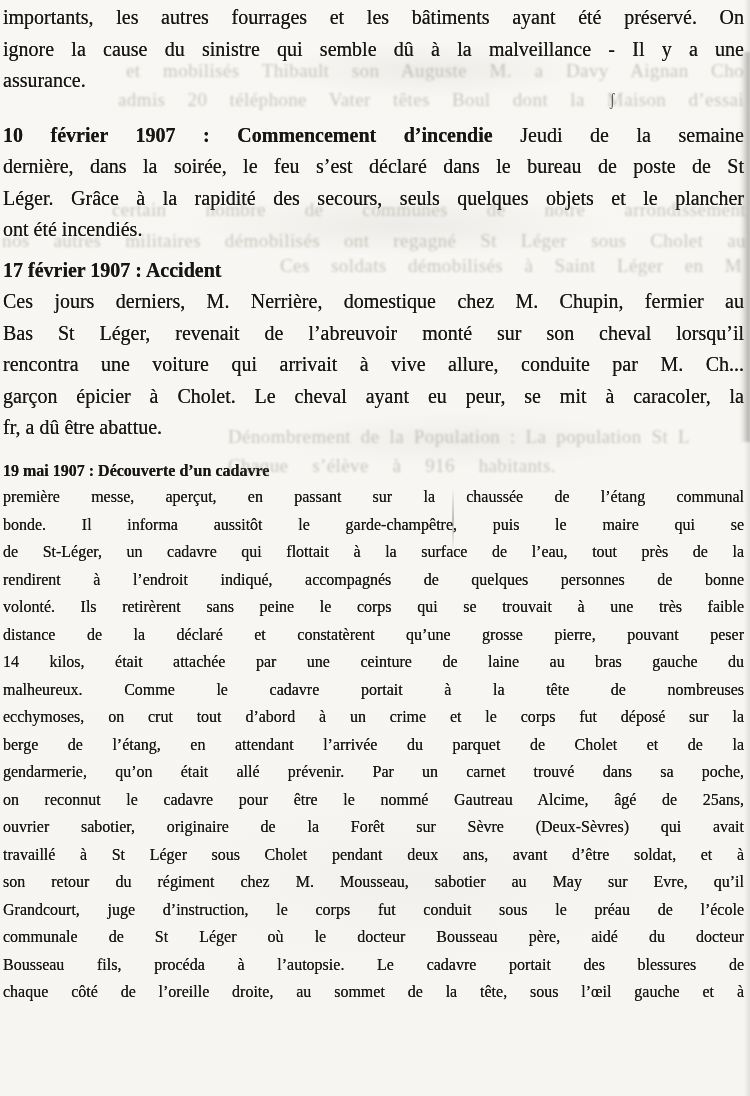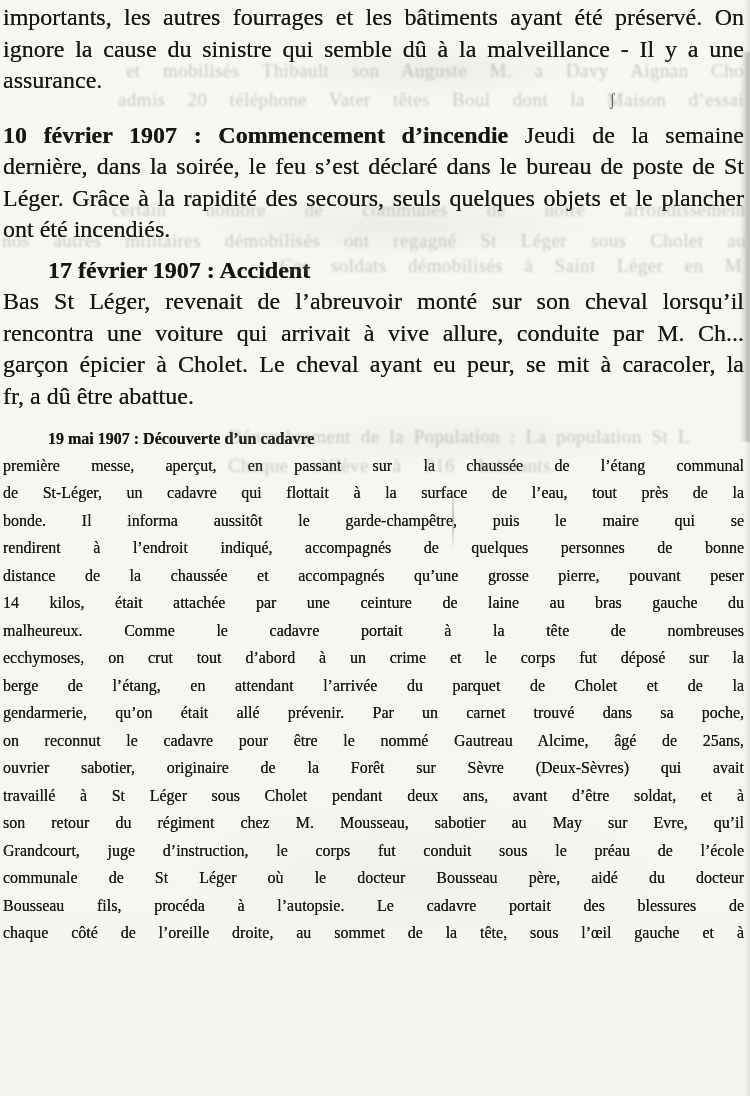--- a/index.html
+++ b/index.html
@@ -20,26 +20,26 @@
       radial-gradient(260px 40px at 460px 440px, rgba(140,138,128,0.08), transparent 70%),
       radial-gradient(340px 120px at 420px 880px, rgba(150,148,138,0.06), transparent 70%),
       linear-gradient(#f8f7f4,#f6f5f2);
   }
   .line{
     text-align:justify;
     text-align-last:justify;
     overflow:hidden;
   }
   .lastline{ text-align:right; text-align-last:left; }
-  .txt{ font-size:24px; line-height:31.5px; text-shadow:0 0 0.6px rgba(25,22,18,0.85); }
+  .txt{ font-size:20px; line-height:31.5px; text-shadow:0 0 0.6px rgba(25,22,18,0.85); }
   .txt .line{ height:31.5px; }
   .entry1{ margin-top:23px; }
   .entry2{ margin-top:9px; }
   .entry3{ margin-top:12px; }
-  .heading{ font-weight:bold; text-align:left; text-align-last:left;margin-left:45px; }
+  .heading{ font-weight:bold; text-align:left; text-align-last:left; }
   .entry3 .heading{ line-height:29px; height:29px; overflow:hidden; }
   .dense{ font-size:16px; line-height:27.5px; }
   .dense .line{ height:27.5px; }
   b{ font-weight:bold; }
 
   
   .bt{
     position:absolute;
     font-size:19px;
     color:#85836f;
@@ -94,33 +94,35 @@
 
   <div class="txt entry1">
     <div class="line"><b>10 février 1907 : Commencement d’incendie</b> <span>Jeudi de la semaine</span></div>
     <div class="line">dernière, dans la soirée, le feu s’est déclaré dans le bureau de poste de St</div>
     <div class="line">Léger. Grâce à la rapidité des secours, seuls quelques objets et le plancher</div>
     <div class="line lastline">ont été incendiés.</div>
   </div>
 
   <div class="txt entry2">
     <div class="line heading">17 février 1907 : Accident</div>
+    <div class="line">Ces jours derniers, M. Nerrière, domestique chez M. Chupin, fermier au</div>
     <div class="line">Bas St Léger, revenait de l’abreuvoir monté sur son cheval lorsqu’il</div>
     <div class="line">rencontra une voiture qui arrivait à vive allure, conduite par M. Ch...</div>
     <div class="line">garçon épicier à Cholet. Le cheval ayant eu peur, se mit à caracoler, la</div>
     <div class="line lastline">fr, a dû être abattue.</div>
   </div>
 
   <div class="txt entry3 dense">
     <div class="line heading">19 mai 1907 : Découverte d’un cadavre</div>
     <div class="line">première messe, aperçut, en passant sur la chaussée de l’étang communal</div>
+    <div class="line">bonde. Il informa aussitôt le garde-champêtre, puis le maire qui se</div>
     <div class="line">de St-Léger, un cadavre qui flottait à la surface de l’eau, tout près de la</div>
-    <div class="line">bonde. Il informa aussitôt le garde-champêtre, puis le maire qui se</div>
     <div class="line">rendirent à l’endroit indiqué, accompagnés de quelques personnes de bonne</div>
-    <div class="line">distance de la chaussée et accompagnés qu’une grosse pierre, pouvant peser</div>
+    <div class="line">volonté. Ils retirèrent sans peine le corps qui se trouvait à une très faible</div>
+    <div class="line">distance de la déclaré et constatèrent qu’une grosse pierre, pouvant peser</div>
     <div class="line">14 kilos, était attachée par une ceinture de laine au bras gauche du</div>
     <div class="line">malheureux. Comme le cadavre portait à la tête de nombreuses</div>
     <div class="line">ecchymoses, on crut tout d’abord à un crime et le corps fut déposé sur la</div>
     <div class="line">berge de l’étang, en attendant l’arrivée du parquet de Cholet et de la</div>
     <div class="line">gendarmerie, qu’on était allé prévenir. Par un carnet trouvé dans sa poche,</div>
     <div class="line">on reconnut le cadavre pour être le nommé Gautreau Alcime, âgé de 25ans,</div>
     <div class="line">ouvrier sabotier, originaire de la Forêt sur Sèvre (Deux-Sèvres) qui avait</div>
     <div class="line">travaillé à St Léger sous Cholet pendant deux ans, avant d’être soldat, et à</div>
     <div class="line">son retour du régiment chez M. Mousseau, sabotier au May sur Evre, qu’il</div>
     <div class="line">Grandcourt, juge d’instruction, le corps fut conduit sous le préau de l’école</div>

